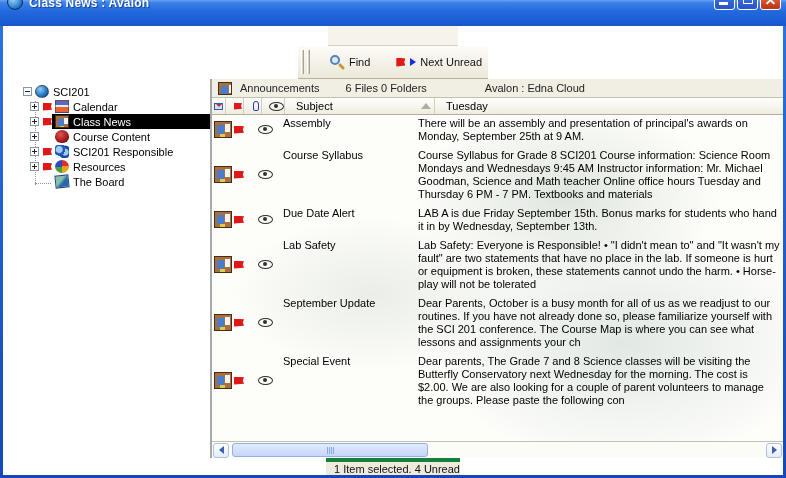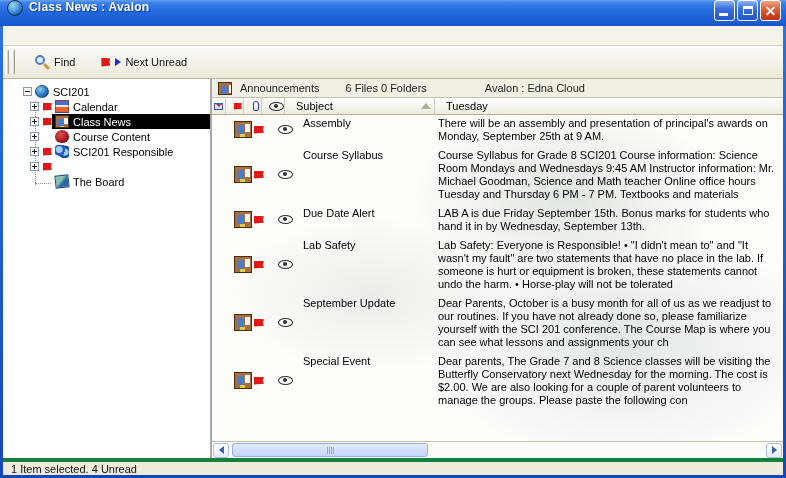--- a/index.html
+++ b/index.html
@@ -1,39 +1,39 @@
 <!DOCTYPE html>
 <html><head>
 <meta charset="utf-8">
 <style>
   * { margin:0; padding:0; box-sizing:border-box; }
   html,body { width:786px; height:478px; font-family:"Liberation Sans", sans-serif; }
   .window { position:relative; width:786px; height:478px;
     background:linear-gradient(180deg,#2b74e4,#1647b8); overflow:hidden; }
 
   
-  .titlebar { position:absolute; top:0; left:0; right:0; height:26px; display:flex; align-items:flex-start;
+  .titlebar { position:absolute; top:0; left:0; right:0; height:26px; display:flex; align-items:flex-end;
     background:linear-gradient(180deg,#6ba2f0 0%,#3c82ea 10%,#2268dc 45%,#1c5ed4 80%,#1a55c8 100%);
-    padding:0 5px 2px 7px; }
+    padding:0 5px 16px 7px; }
   .app-icon { width:16px; height:16px; border-radius:50%;
     background:radial-gradient(circle at 35% 30%,#9fd8ee,#3a8ad8 55%,#0c3f80 95%); border:1px solid #0a3060; }
   .title-text { color:#fff; font-weight:bold; font-size:12px; margin-left:6px; flex:1;
     text-shadow:1px 1px 1px #123f9e; letter-spacing:.2px; }
   .winbtns { display:flex; gap:2px; }
   .wbtn { width:21px; height:21px; border:1px solid #fff; border-radius:3px; position:relative;
     background:linear-gradient(180deg,#8fb4f4,#3b6fe0 40%,#2a58c8 90%); }
   .wbtn.close { background:linear-gradient(180deg,#f0a68c,#e0603c 40%,#c03818 90%); }
   .glyph-min { position:absolute; left:4px; bottom:4px; width:9px; height:3px; background:#fff; }
   .glyph-max { position:absolute; left:5px; top:5px; width:10px; height:9px; border:1px solid #fff; border-top:3px solid #fff; }
   .glyph-x1,.glyph-x2 { position:absolute; left:4px; top:9px; width:11px; height:2px; background:#fff; }
   .glyph-x1 { transform:rotate(45deg);} .glyph-x2 { transform:rotate(-45deg);}
 
   
   .wbody { position:absolute; top:26px; left:3px; right:3px; bottom:3px; display:flex; flex-direction:column;
-    background:#fff; }
+    background:#fff;align-items:center; }
 
   .menubar { height:20px; background:#f5f3ea; border-bottom:1px solid #d6d2c2; display:flex; align-items:center;
     font-size:11px; padding-left:4px; }
   .menu-item { padding:2px 9px; color:#111; }
 
   .toolbar { height:33px; background:linear-gradient(180deg,#fcfbf7,#ece8da); border-bottom:1px solid #b6b1a0;
     display:flex; align-items:center; font-size:11px; }
   .grip { width:3px; height:24px; margin-left:3px; border-left:1px solid #fff; border-right:1px solid #a8a494;
     background:#d8d4c6; }
   .tbtn { display:flex; align-items:center; gap:4px; padding:3px 6px; margin-left:14px; color:#111; }
@@ -95,21 +95,21 @@
   .env::after { content:""; position:absolute; left:0; top:0; border-left:3px solid transparent;
     border-right:3px solid transparent; border-top:3px solid #c03030; margin-left:1px; }
   .hflag { width:8px; height:7px; }
   .clip { width:6px; height:10px; border:1px solid #2838b8; border-radius:3px 3px 2px 2px; }
   .eye { width:15px; height:9px; position:relative; }
   .eye i { position:absolute; inset:0; border:1px solid #303030; border-radius:50%; }
   .eye b { position:absolute; left:5px; top:2px; width:4px; height:4px; background:#303030; border-radius:50%; }
   .sort-up { width:0; height:0; border-left:5px solid transparent; border-right:5px solid transparent;
     border-bottom:6px solid #b2ae9c; margin-left:auto; margin-right:3px; }
 
-  .list { flex:1; min-height:0; background:#fdfdfa; overflow:hidden; position:relative; font-size:11px;padding-left:20px; }
+  .list { flex:1; min-height:0; background:#fdfdfa; overflow:hidden; position:relative; font-size:11px; }
   .list::before { content:""; position:absolute; inset:0;
     background:radial-gradient(ellipse 220px 130px at 62% 25%, rgba(188,202,190,.45), transparent 70%),
                radial-gradient(ellipse 280px 170px at 72% 70%, rgba(184,200,194,.40), transparent 70%),
                radial-gradient(ellipse 200px 110px at 28% 55%, rgba(198,208,198,.35), transparent 70%); }
   .msg { display:flex; position:relative; padding:1px 0 4px 0; }
   .mc-icon { width:22px; flex:none; display:flex; align-items:center; justify-content:center; }
   .micon { width:18px; height:17px; border:1px solid #4a2c10;
     background:linear-gradient(#eef4fa,#eef4fa) 10px 2px/5px 8px no-repeat,
       linear-gradient(#4a7cc8,#4a7cc8) 2px 3px/7px 9px no-repeat,
       linear-gradient(#e0cc48,#e0cc48) 5px 12px/5px 4px no-repeat, #a87040; }
@@ -224,20 +224,24 @@
               <span class="expand plus"></span>
               <span class="tflag flag"></span>
               <span class="hl">
                 <span class="ticon ti-people"></span>
               <span>SCI201 Responsible</span>
               </span>
             </div>
             <div class="trow child">
               <span class="expand plus"></span>
               <span class="tflag flag"></span>
+              <span class="hl">
+                <span class="ticon ti-resources"></span>
+              <span>Resources</span>
+              </span>
             </div>
             <div class="trow child">
               <span class="expand plus" style="visibility: hidden;"></span>
               <span class="tflag flag" style="visibility: hidden;"></span>
               <span class="hl">
                 <span class="ticon ti-theboard"></span>
               <span>The Board</span>
               </span>
             </div>
           </div>

